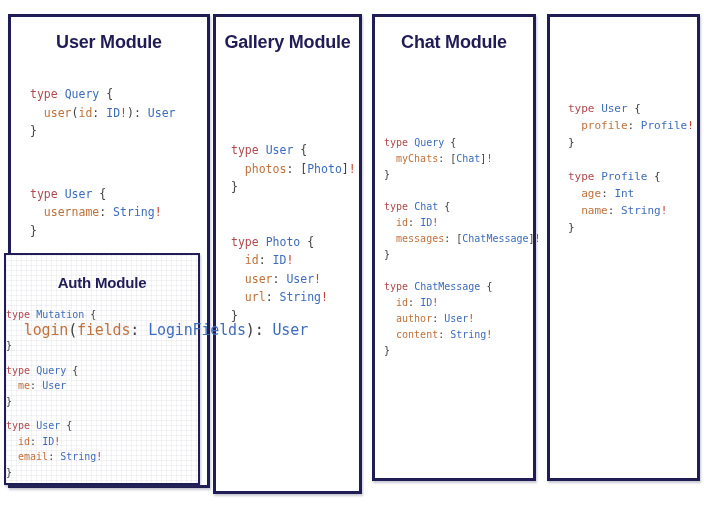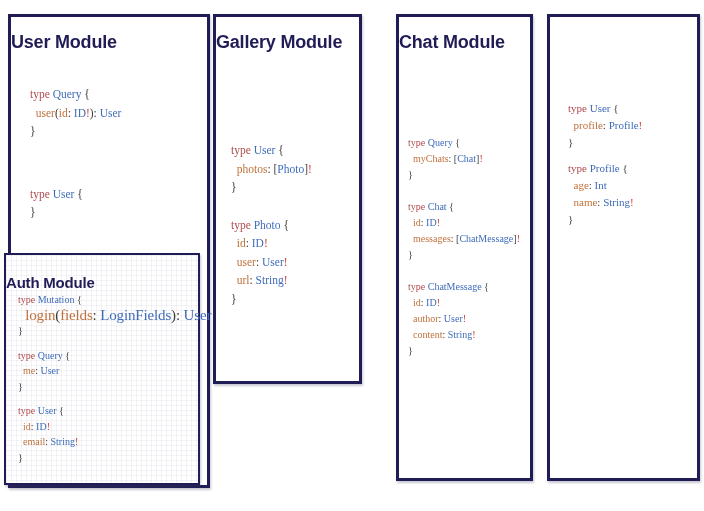--- a/index.html
+++ b/index.html
@@ -11,56 +11,56 @@
     overflow:hidden;
   }
   .panel{
     position:absolute;
     box-sizing:border-box;
     background:#ffffff;
     border:3px solid var(--navy,#201c55);
     box-shadow:1px 2px 2px rgba(60,60,90,0.28);
   }
   .panel-user   {left:8px;  top:14px; width:202px; height:474px;}
-  .panel-gallery{left:213px;top:14px; width:149px; height:370px;}
-  .panel-chat   {left:372px;top:14px; width:137px; height:467px;margin-left:24px;}
+  .panel-gallery{left:213px;top:14px; width:149px; height:480px;}
+  .panel-chat   {left:372px;top:14px; width:164px; height:467px;}
   .panel-profile{left:547px;top:14px; width:153px; height:467px;}
   .panel-auth{
     left:4px; top:253px; width:196px; height:232px;
     border-width:2px; z-index:2;
     background-color:#ffffff;
     background-image:
       linear-gradient(rgba(90,90,130,0.07) 1px, transparent 1px),
       linear-gradient(90deg, rgba(90,90,130,0.07) 1px, transparent 1px);
     background-size:5px 5px;
   }
   .title{
     margin:14px 0 0 0;
-    text-align:left;
+    text-align:center;
     font-size:18px;
     line-height:23px;
     font-weight:700;
     letter-spacing:-0.2px;
     color:var(--navy,#201c55);
   }
   .title-auth{margin-top:19px;font-size:15px;line-height:18px;}
   .code{
     font-family:"DejaVu Sans Mono","Liberation Mono",monospace;
     color:var(--punct,#3d3d3d);
   }
-  .code .ln{white-space:pre;font-family:Liberation Serif, serif;}
+  .code .ln{white-space:pre;}
   .code-user   {margin-top:31px;padding-left:19px;font-size:11.5px;line-height:18.5px;}
   .code-gallery{margin-top:87px;padding-left:15px;font-size:11.5px;line-height:18.5px;}
   .code-chat   {margin-top:81px;padding-left:9px; font-size:10px;  line-height:16px;}
   .code-profile{margin-top:83px;padding-left:18px;font-size:11px;  line-height:17px;}
-  .code-auth   {padding-left:12px;font-size:10px;  line-height:15.5px;}
+  .code-auth   {margin-top:15px;font-size:10px;  line-height:15.5px;}
   .code .block + .block{margin-top:44px;}
-  .code-gallery .block + .block{margin-top:19px;}
+  .code-gallery .block + .block{margin-top:36px;}
   .code-chat .block + .block{margin-top:16px;}
-  .code-profile .block + .block{margin-top:9px;}
+  .code-profile .block + .block{margin-top:17px;}
   .code-auth .block + .block{margin-top:9px;}
   .ln.fit{font-size:15px;letter-spacing:-0.15px;}
   .tk-k{color:var(--keyword,#b04a4e);}
   .tk-t{color:var(--type_name,#3f6cba);}
   .tk-f{color:var(--field,#c0713c);}
   .tk-b{color:var(--bang,#c44233);}
   .tk-p{color:var(--punct,#3d3d3d);}
 </style>
 </head>
 <body>
@@ -70,20 +70,21 @@
   <section class="panel panel-user">
     <h2 class="title">User Module</h2>
     <div class="code code-user">
         <div class="block">
           <div class="ln"><span class="tk-k">type</span><span class="tk-p"> </span><span class="tk-t">Query</span><span class="tk-p"> {</span></div>
           <div class="ln"><span class="tk-f">  user</span><span class="tk-p">(</span><span class="tk-f">id</span><span class="tk-p">: </span><span class="tk-t">ID</span><span class="tk-b">!</span><span class="tk-p">): </span><span class="tk-t">User</span></div>
           <div class="ln"><span class="tk-p">}</span></div>
         </div>
         <div class="block">
           <div class="ln"><span class="tk-k">type</span><span class="tk-p"> </span><span class="tk-t">User</span><span class="tk-p"> {</span></div>
+          <div class="ln"><span class="tk-f">  username</span><span class="tk-p">: </span><span class="tk-t">String</span><span class="tk-b">!</span></div>
           <div class="ln"><span class="tk-p">}</span></div>
         </div>
       </div>
   </section>
 
   <section class="panel panel-gallery">
     <h2 class="title">Gallery Module</h2>
     <div class="code code-gallery">
         <div class="block">
           <div class="ln"><span class="tk-k">type</span><span class="tk-p"> </span><span class="tk-t">User</span><span class="tk-p"> {</span></div>

